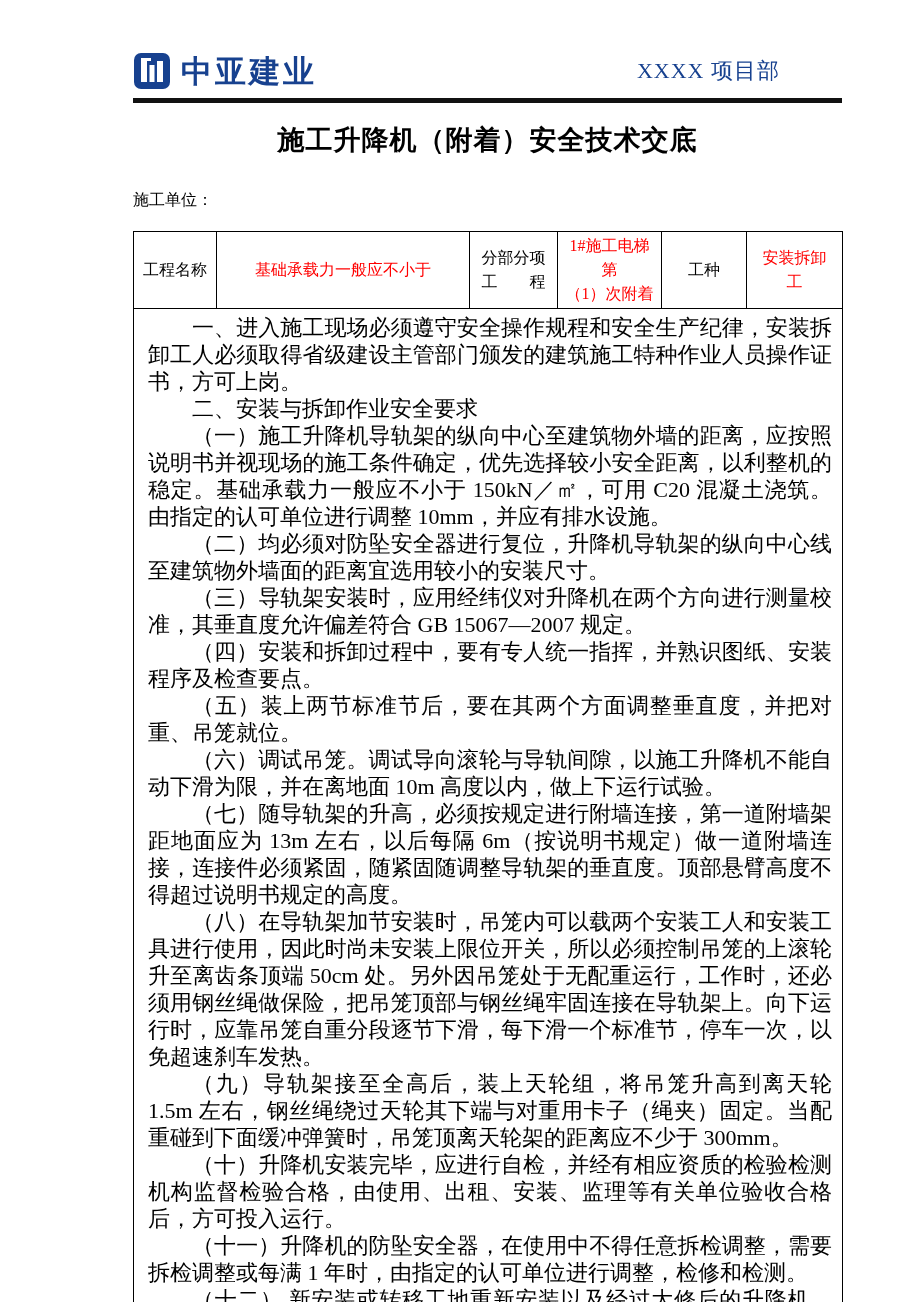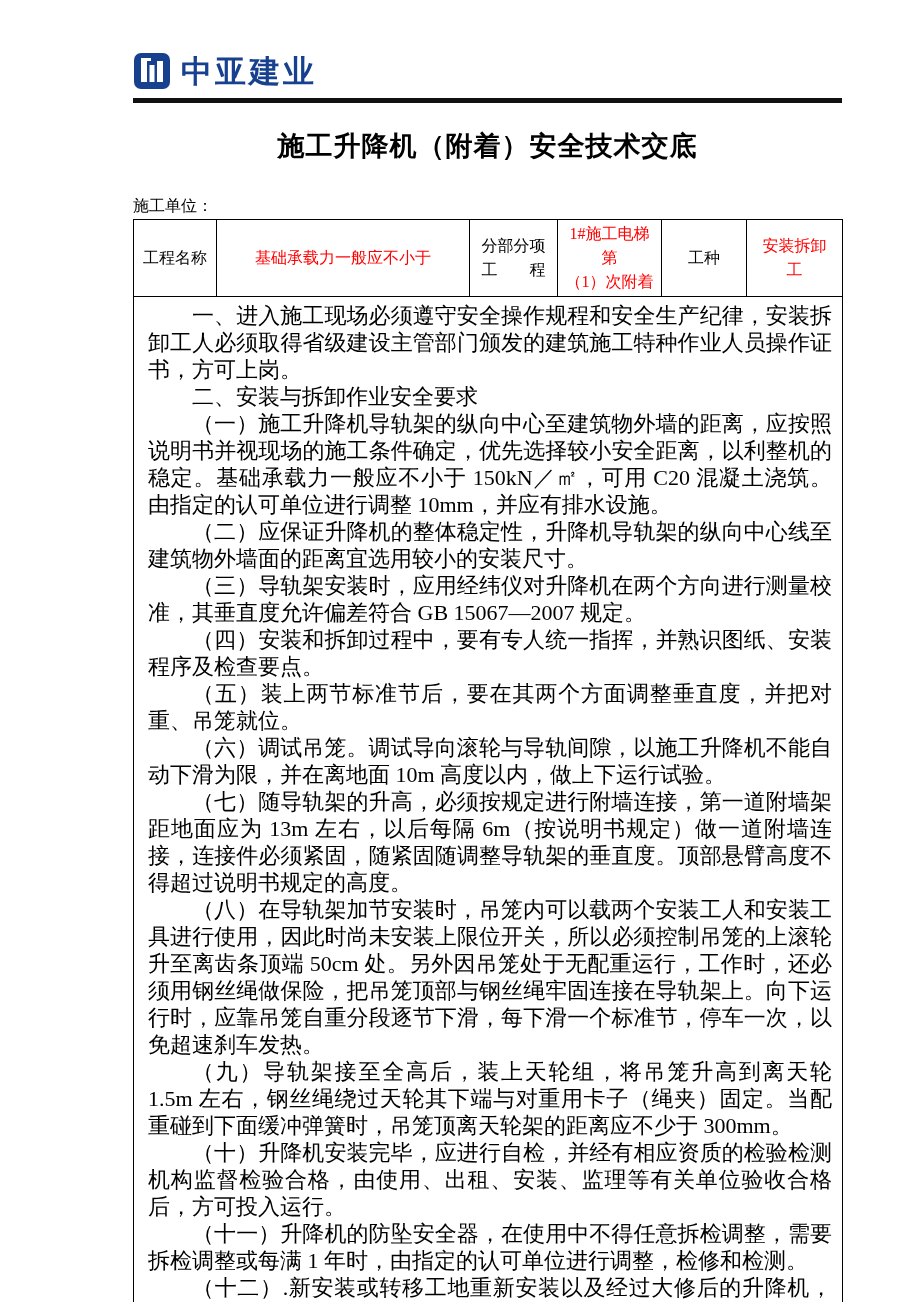--- a/index.html
+++ b/index.html
@@ -42,31 +42,31 @@
     color: var(--brand_blue, #17418f);
     padding-right: 62px;
     letter-spacing: 1px;
   }
   .header-rule {
     height: 5px;
     background: var(--rule, #111111);
   }
   
   .doc-title {
-    margin-top: 26px;
+    margin-top: 20px;
     text-align: center;
     font-size: 27px;
     font-weight: bold;
     letter-spacing: 1px;
     line-height: 1.3;
   }
   
   .unit-label {
     margin-top: 32px;
-    margin-bottom: 3px;
+    margin-bottom: 21px;
     font-size: 16px;
     line-height: 20px;
   }
   
   table.doc-table {
     border-collapse: collapse;
     width: 100%;
     table-layout: fixed;
   }
   .doc-table td {
@@ -105,20 +105,21 @@
         <svg width="38" height="38" viewBox="0 0 38 38" aria-hidden="true">
           <rect x="1" y="1" width="36" height="36" rx="7" fill="#17418f"></rect>
           <rect x="8" y="9" width="6" height="21" fill="#ffffff"></rect>
           <rect x="16.5" y="13" width="5" height="17" fill="#ffffff"></rect>
           <rect x="24" y="9" width="6" height="21" fill="#ffffff"></rect>
           <rect x="8" y="6" width="10" height="3" fill="#ffffff"></rect>
         </svg>
       </span>
       <span class="logo-text">中亚建业</span>
     </div>
+    <div class="project-label">XXXX 项目部</div>
   </div>
   <div class="header-rule"></div>
 
   <h1 class="doc-title">施工升降机（附着）安全技术交底</h1>
 
   <div class="unit-label">施工单位：</div>
 
   <table class="doc-table">
     <colgroup>
       <col style="width:83px">
@@ -145,21 +146,21 @@
           <div>安装拆卸</div>
           <div>工</div>
         </td>
       </tr>
       <tr>
         <td colspan="6" class="body-cell">
           <div>
               <p class="para">一、进入施工现场必须遵守安全操作规程和安全生产纪律，安装拆卸工人必须取得省级建设主管部门颁发的建筑施工特种作业人员操作证书，方可上岗。</p>
               <p class="para">二、安装与拆卸作业安全要求</p>
               <p class="para">（一）施工升降机导轨架的纵向中心至建筑物外墙的距离，应按照说明书并视现场的施工条件确定，优先选择较小安全距离，以利整机的稳定。基础承载力一般应不小于 150kN／㎡，可用 C20 混凝土浇筑。由指定的认可单位进行调整 10mm，并应有排水设施。</p>
-              <p class="para">（二）应保证升降机的整体稳定性，升降机导轨架的纵向中心线至建筑物外墙面的距离宜选用较小的安装尺寸。</p>
+              <p class="para">（二）均必须对防坠安全器进行复位，升降机导轨架的纵向中心线至建筑物外墙面的距离宜选用较小的安装尺寸。</p>
               <p class="para">（三）导轨架安装时，应用经纬仪对升降机在两个方向进行测量校准，其垂直度允许偏差符合 GB 15067—2007 规定。</p>
               <p class="para">（四）安装和拆卸过程中，要有专人统一指挥，并熟识图纸、安装程序及检查要点。</p>
               <p class="para">（五）装上两节标准节后，要在其两个方面调整垂直度，并把对重、吊笼就位。</p>
               <p class="para">（六）调试吊笼。调试导向滚轮与导轨间隙，以施工升降机不能自动下滑为限，并在离地面 10m 高度以内，做上下运行试验。</p>
               <p class="para">（七）随导轨架的升高，必须按规定进行附墙连接，第一道附墙架距地面应为 13m 左右，以后每隔 6m（按说明书规定）做一道附墙连接，连接件必须紧固，随紧固随调整导轨架的垂直度。顶部悬臂高度不得超过说明书规定的高度。</p>
               <p class="para">（八）在导轨架加节安装时，吊笼内可以载两个安装工人和安装工具进行使用，因此时尚未安装上限位开关，所以必须控制吊笼的上滚轮升至离齿条顶端 50cm 处。另外因吊笼处于无配重运行，工作时，还必须用钢丝绳做保险，把吊笼顶部与钢丝绳牢固连接在导轨架上。向下运行时，应靠吊笼自重分段逐节下滑，每下滑一个标准节，停车一次，以免超速刹车发热。</p>
               <p class="para">（九）导轨架接至全高后，装上天轮组，将吊笼升高到离天轮 1.5m 左右，钢丝绳绕过天轮其下端与对重用卡子（绳夹）固定。当配重碰到下面缓冲弹簧时，吊笼顶离天轮架的距离应不少于 300mm。</p>
               <p class="para">（十）升降机安装完毕，应进行自检，并经有相应资质的检验检测机构监督检验合格，由使用、出租、安装、监理等有关单位验收合格后，方可投入运行。</p>
               <p class="para">（十一）升降机的防坠安全器，在使用中不得任意拆检调整，需要拆检调整或每满 1 年时，由指定的认可单位进行调整，检修和检测。</p>
               <p class="para">（十二）.新安装或转移工地重新安装以及经过大修后的升降机，在投入使用前，必须经过坠落试验。升降机在使用中每隔 3 个月，应进行一次坠落试验。试验程序应按说明书规定进行，当试验中吊笼坠落超过使用说明书所标定的制动距离时，应查明原因，并正确地调整防坠安全器，切实保证不超过标定的制动距离。试验后以及正常操作中每发生一次防坠动作，均必须对防坠安全器进行复位。</p>

